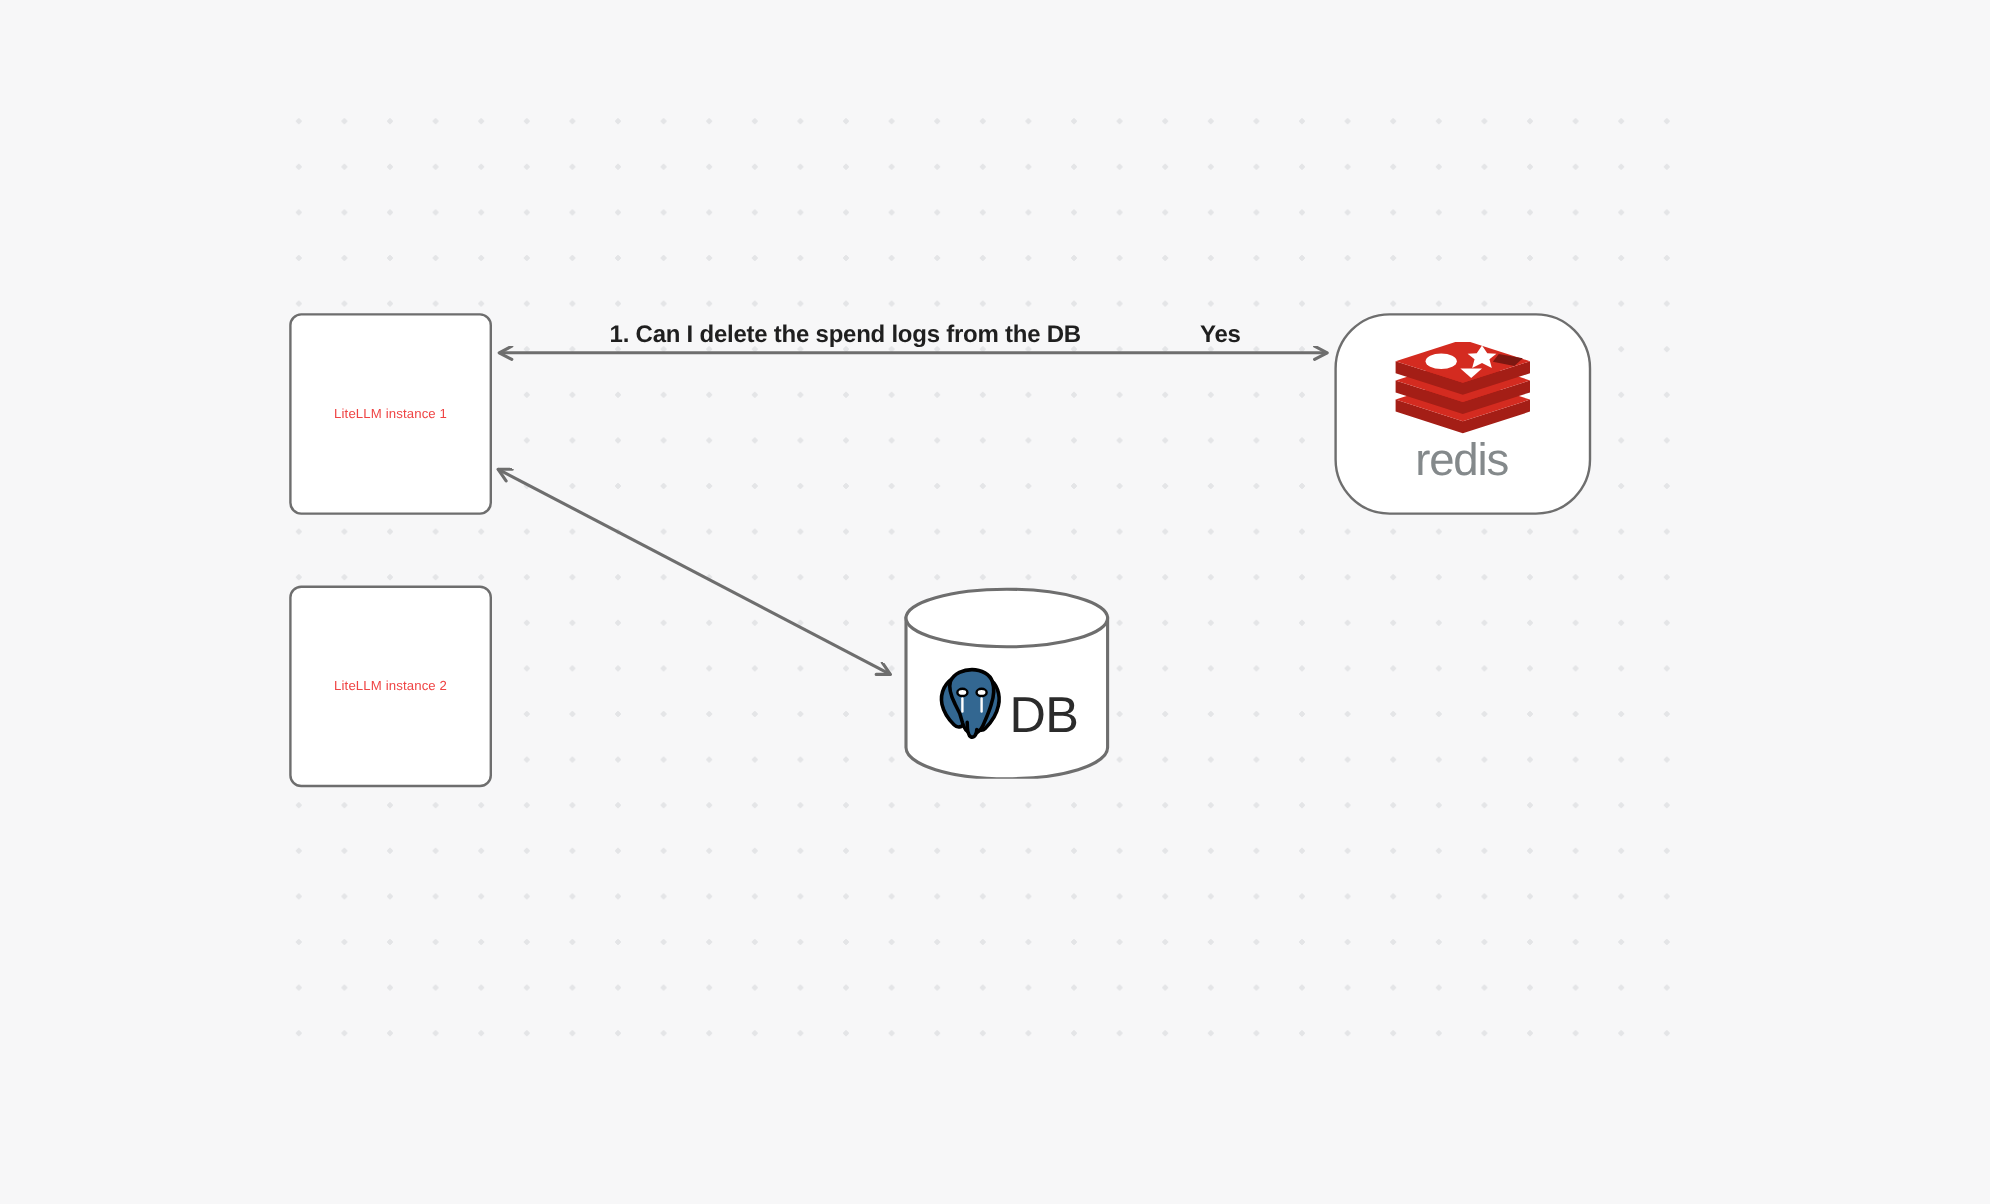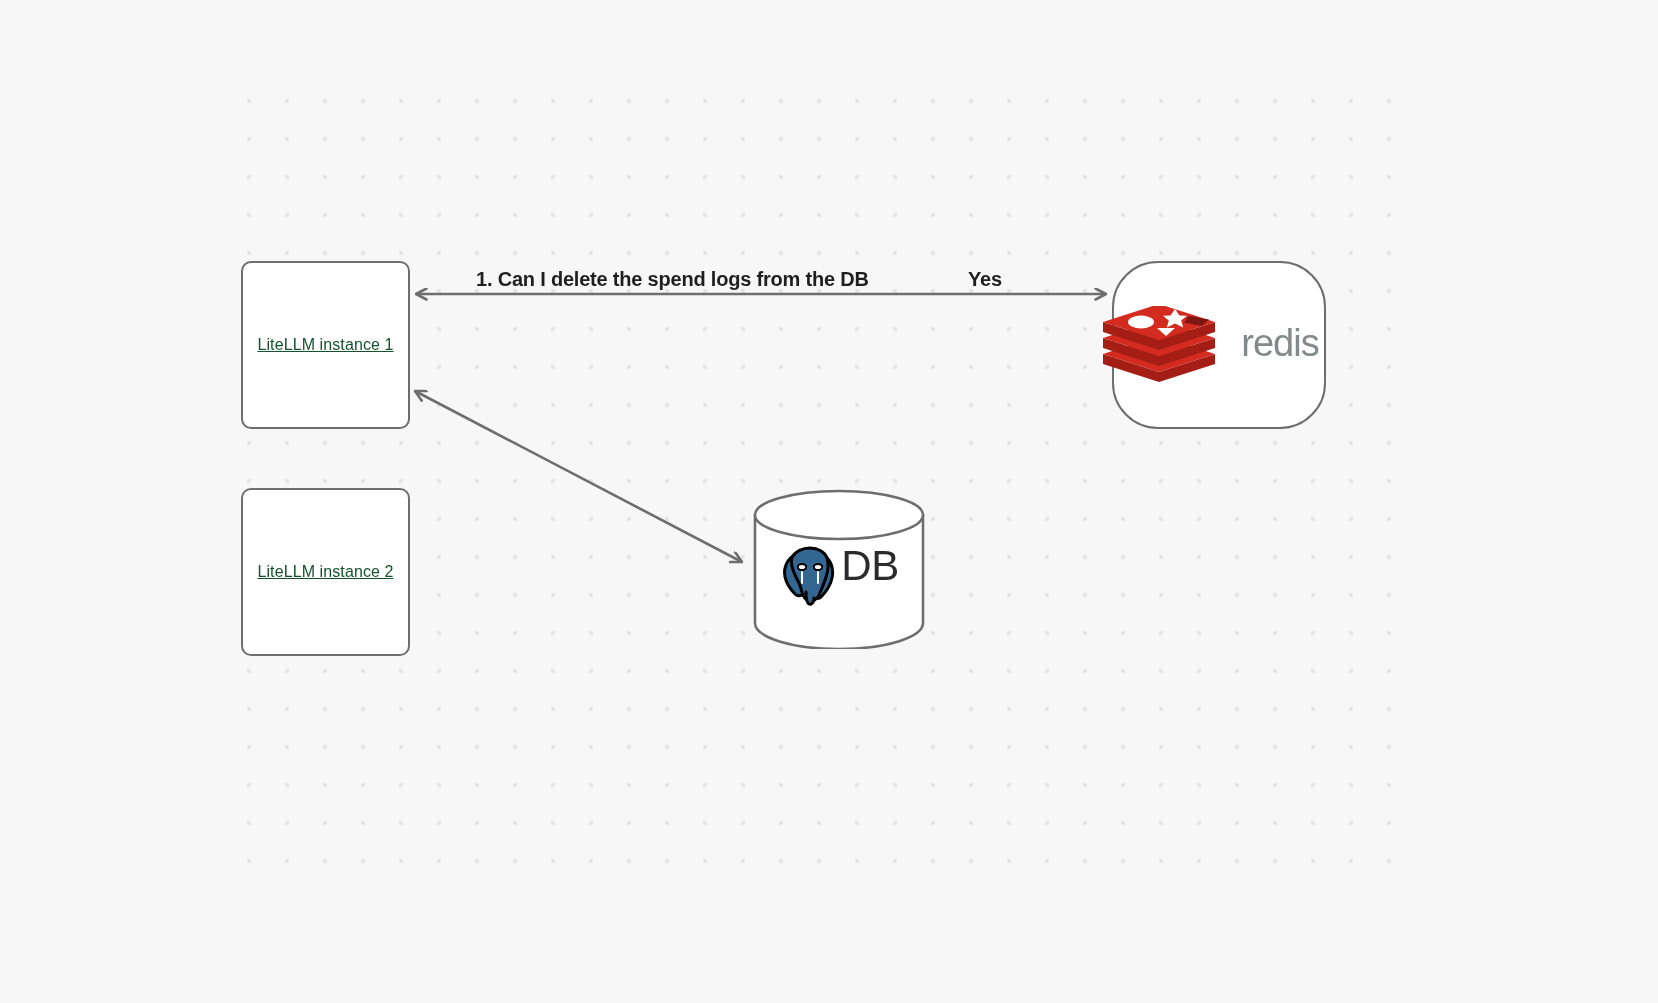--- a/index.html
+++ b/index.html
@@ -39,26 +39,25 @@
     position: absolute;
     box-sizing: border-box;
     background: #ffffff;
     border: 2.5px solid #6e6e6e;
     border-radius: 10px;
     display: flex;
     align-items: center;
     justify-content: center;
   }
   .node-box .node-label {
-    font-size: 16px;
-    color: #14532d;
+    font-size: 11px;
+    color: #ef4444;
     font-family: "Liberation Sans", sans-serif;
     letter-spacing: 0.1px;
     white-space: nowrap;
-    text-decoration: underline;
   }
 
   #node-instance-1 { left: 241px; top: 261px; width: 169px; height: 168px; }
   #node-instance-2 { left: 241px; top: 488px; width: 169px; height: 168px; }
   #node-instance-3 { left: 241px; top: 715px; width: 169px; height: 168px; }
 
   
   #node-redis {
     position: absolute;
     left: 1112px;
@@ -69,43 +68,43 @@
     background: #ffffff;
     border: 2.5px solid #6e6e6e;
     border-radius: 46px;
     display: flex;
     flex-direction: column;
     align-items: center;
     justify-content: center;
   }
   #redis-logo-wrap {
     display: flex;
-    flex-direction: row;
-    align-items: center;
+    flex-direction: column;
+    align-items: flex-start;
     justify-content: center;
     gap: 2px;
   }
 
   
   #node-db {
     position: absolute;
     left: 752px;
     top: 489px;
     width: 174px;
     height: 160px;
   }
   #node-db svg { display: block; }
   #db-content {
     position: absolute;
     left: 0;
     top: 56px;
     width: 174px;
     height: 72px;
     display: flex;
-    align-items: flex-start;
+    align-items: flex-end;
     justify-content: center;
     gap: 2px;
   }
   #db-text {
     font-size: 42px;
     font-weight: 400;
     color: #2b2b2b;
     font-family: "Liberation Sans", sans-serif;
     line-height: 1;
     letter-spacing: -0.5px;
@@ -123,20 +122,21 @@
 
   
   .edge-label {
     position: absolute;
     font-family: "Liberation Sans", sans-serif;
     font-weight: bold;
     font-size: 20px;
     color: #1f1f1f;
     white-space: nowrap;
     letter-spacing: -0.2px;
+    margin-left: 32px;
   }
   #edge-label-1 { left: 476px; top: 268px; }
   #edge-label-1-answer { left: 968px; top: 268px; }
   #edge-label-2 { left: 552px; top: 434px; }
 </style>
 </head>
 <body>
 
 <div id="canvas">
 

